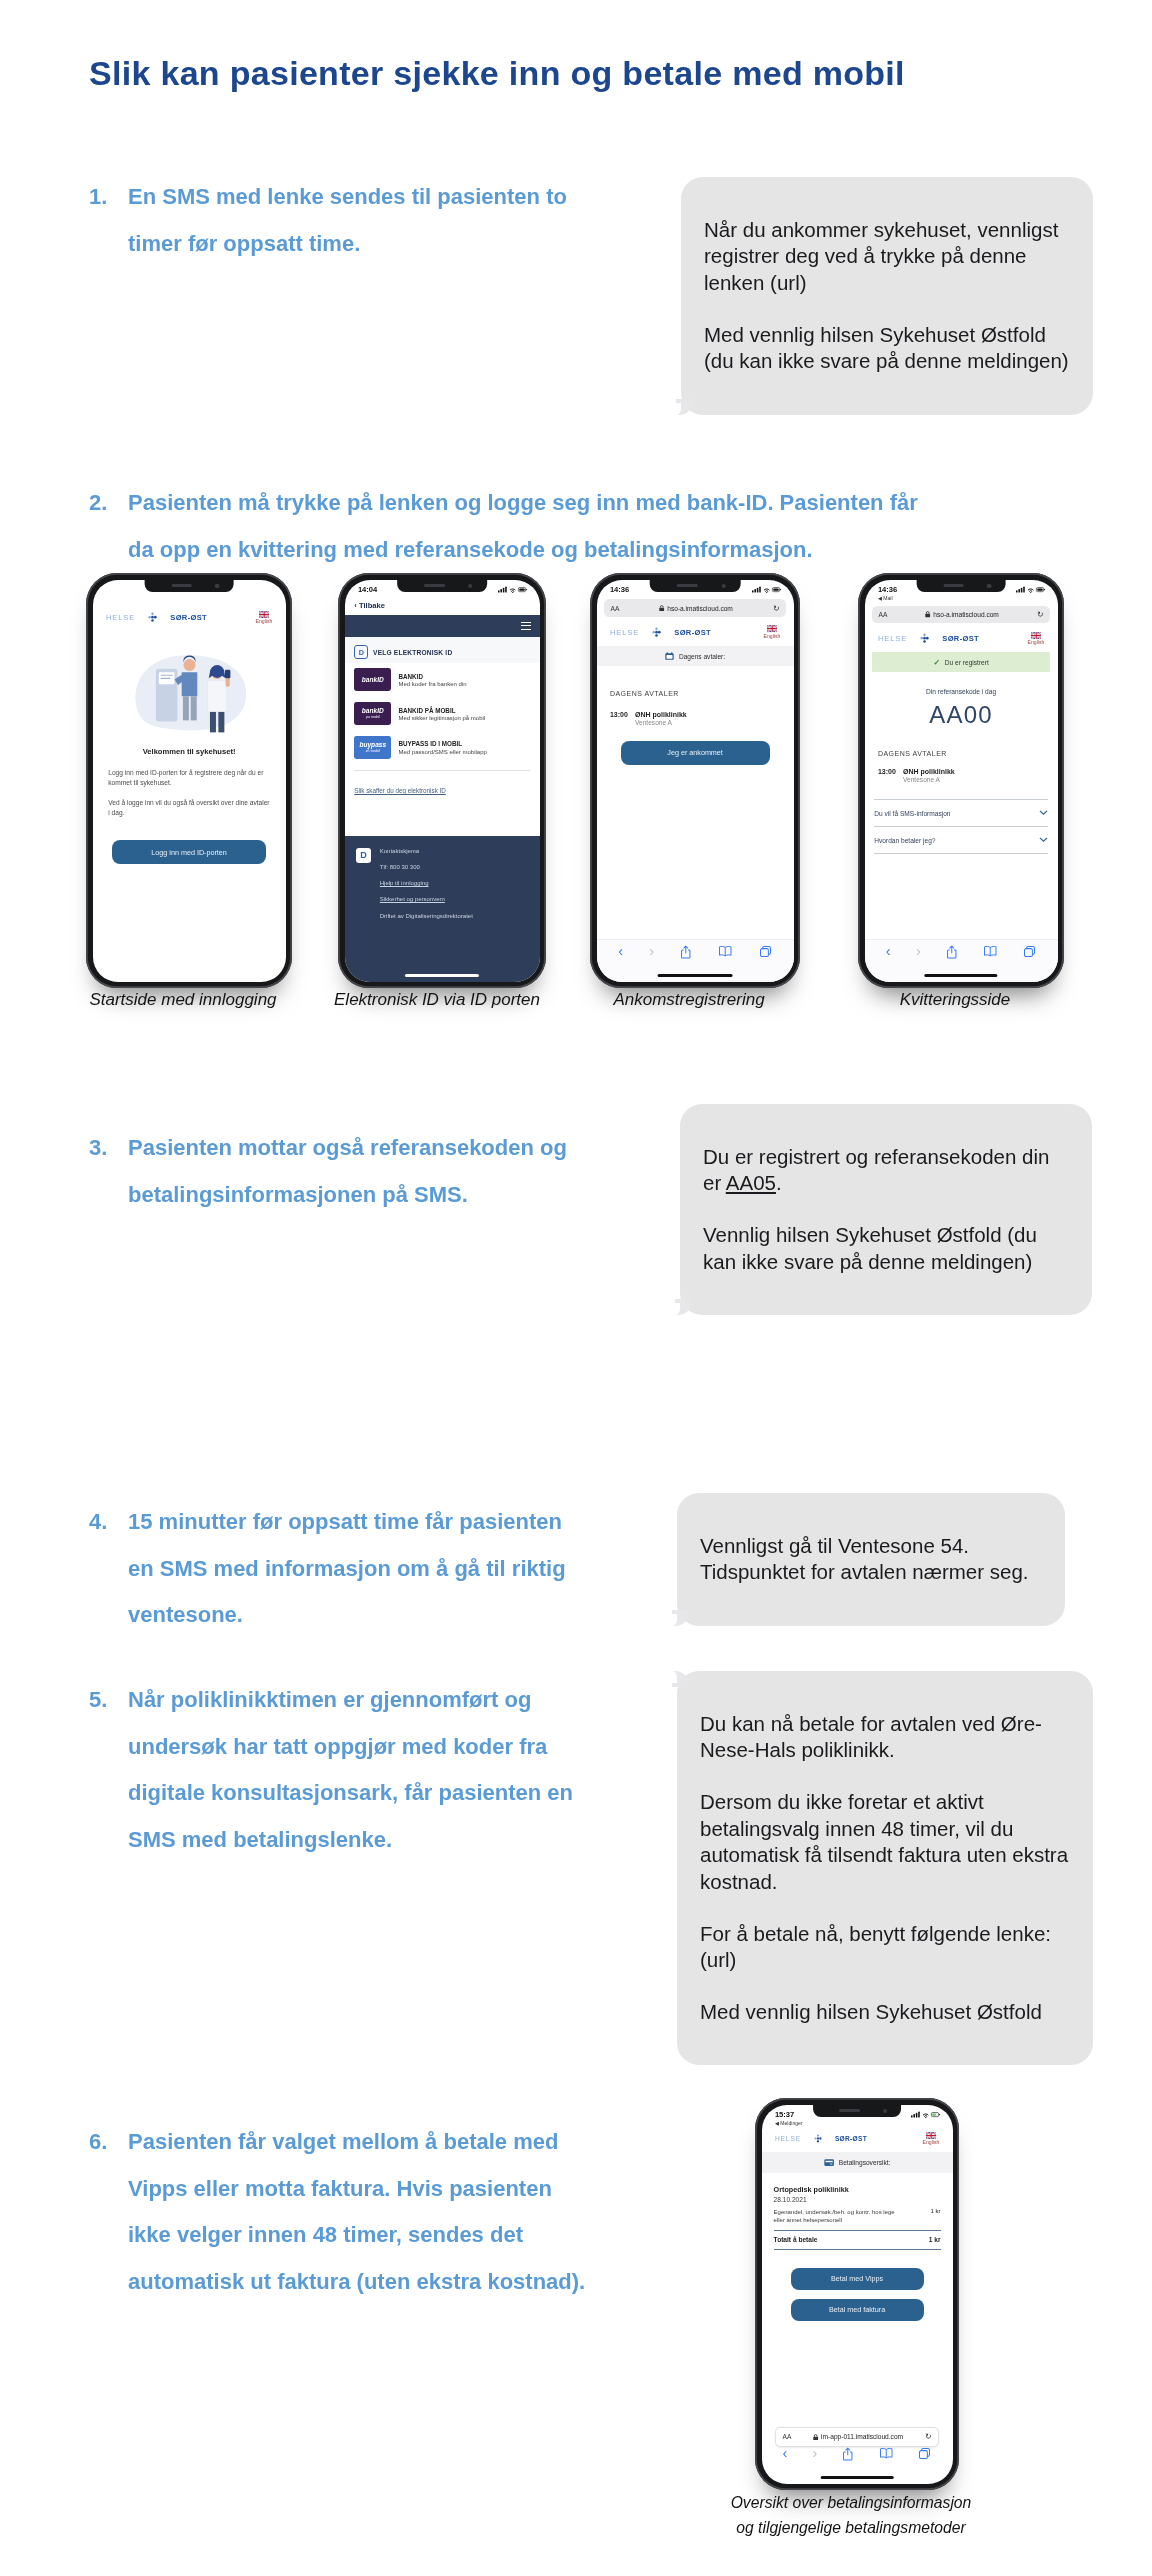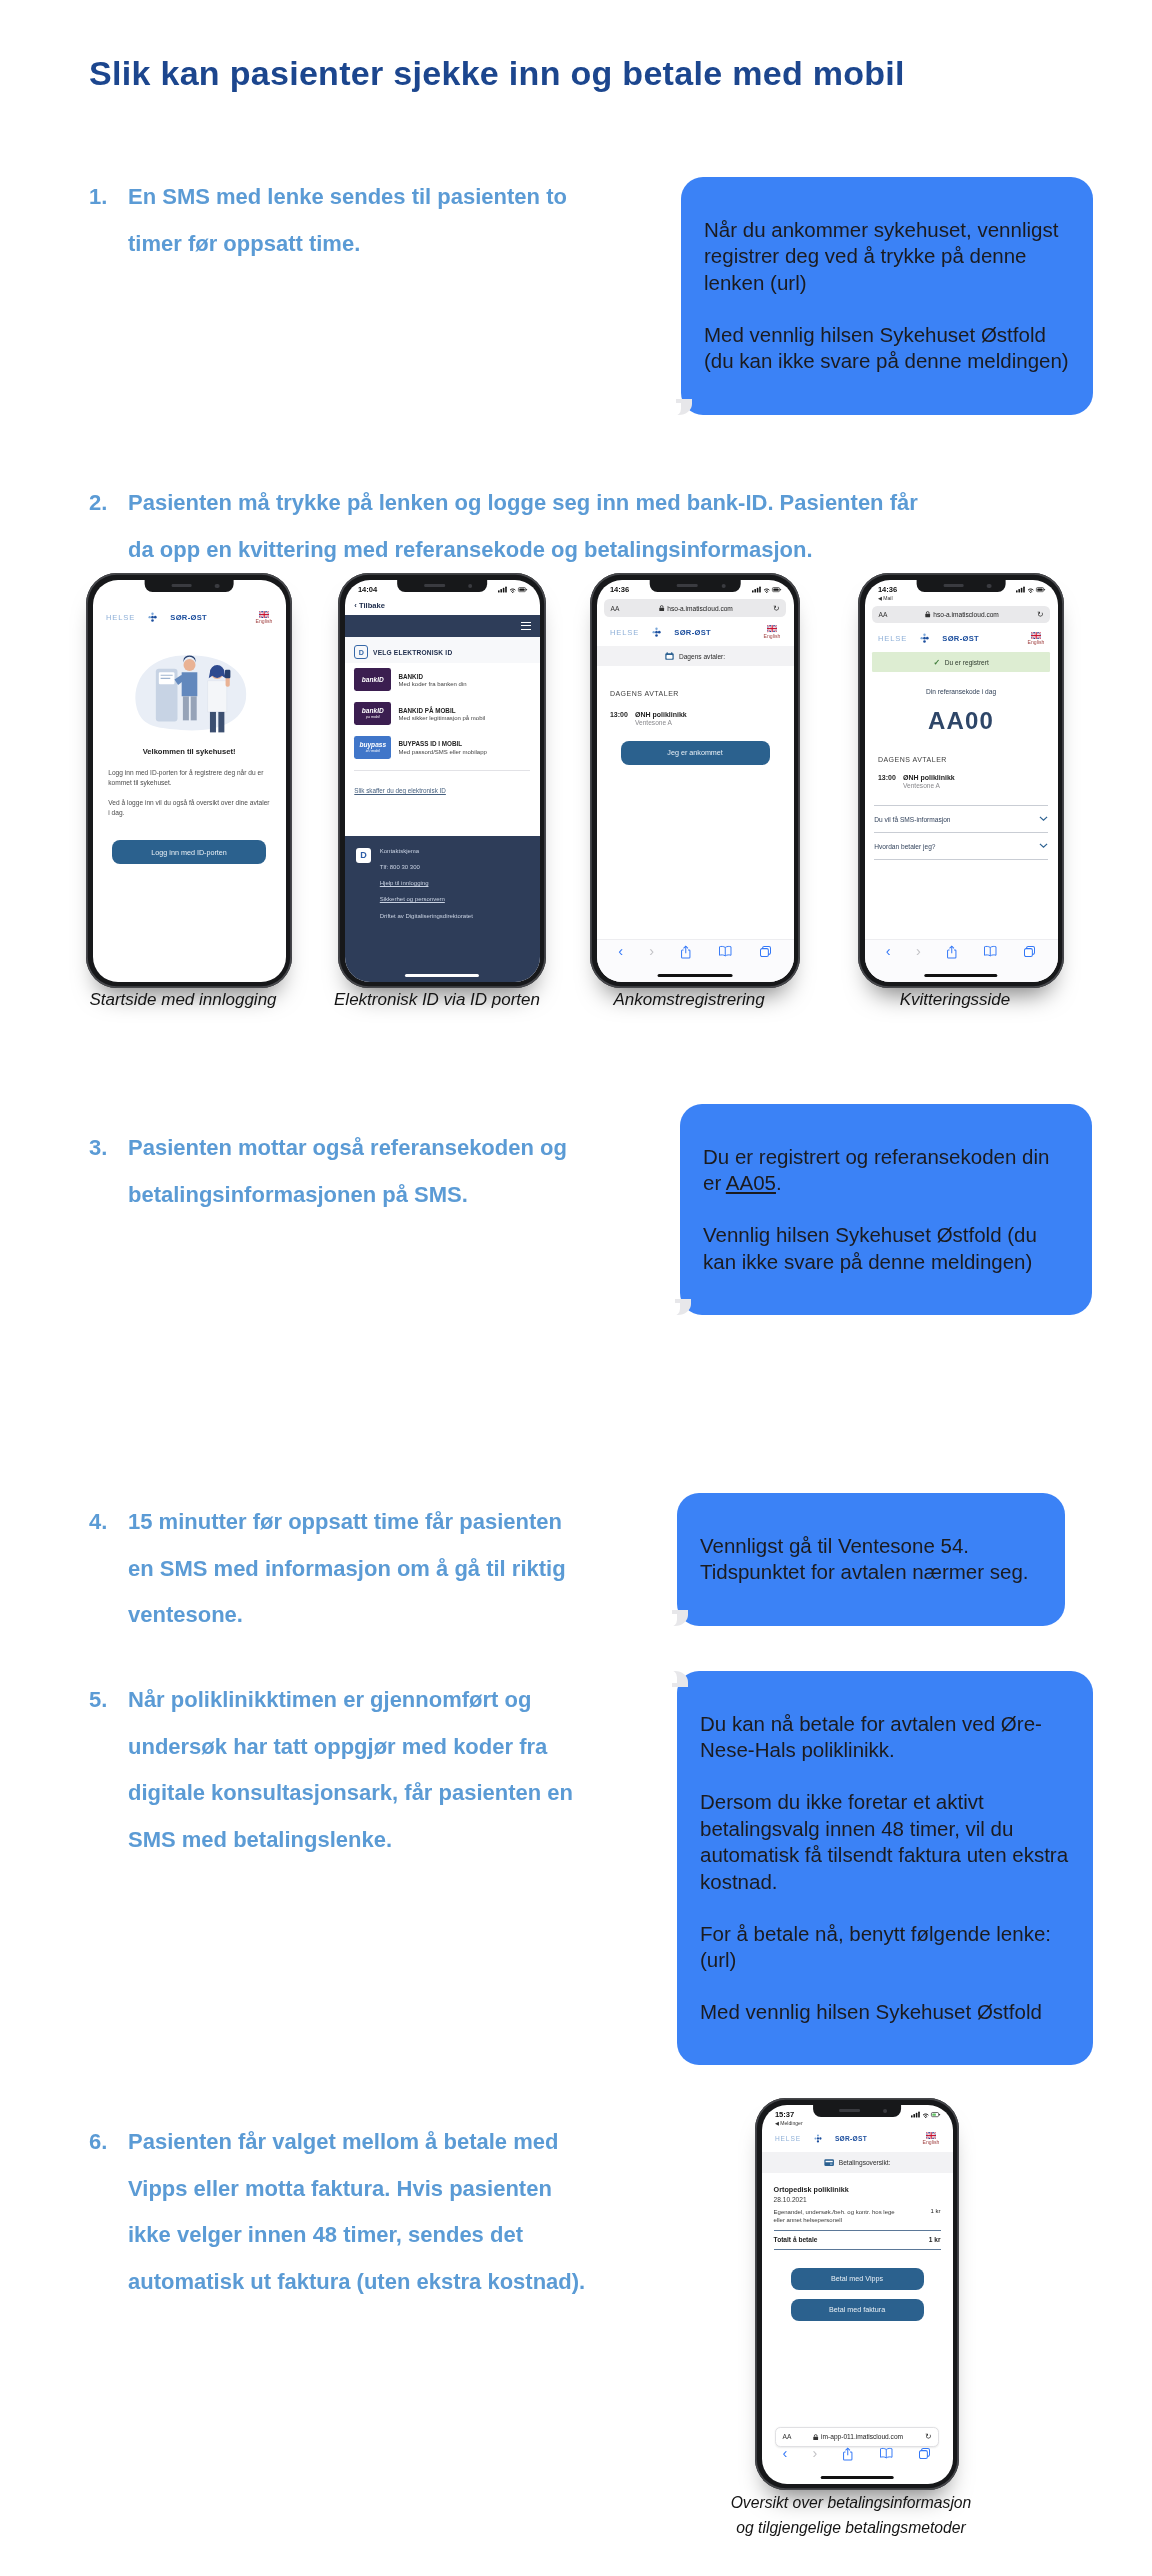--- a/index.html
+++ b/index.html
@@ -5,21 +5,21 @@
   html,body{margin:0;padding:0;}
   body{width:1153px;height:2576px;background:#ffffff;font-family:"Liberation Sans",sans-serif;}
   #page{position:relative;width:1153px;height:2576px;overflow:hidden;background:#fff;}
 
   
   .title{position:absolute;left:89px;top:31px;font-size:34px;font-weight:bold;color:#1c468e;letter-spacing:0.3px;}
   .step{position:absolute;display:flex;color:#5b9bd5;font-weight:bold;font-size:22px;line-height:2.12;}
   .step .num{width:39px;flex:none;}
 
   
-  .bubble{position:absolute;background:#3b82f6;border-radius:22px;padding:19.3px 23px;font-size:20.5px;line-height:1.3;color:#1b1b1f;}
+  .bubble{position:absolute;background:#e5e5e5;border-radius:22px;padding:19.3px 23px;font-size:20.5px;line-height:1.3;color:#1b1b1f;}
   .bubble p+p{margin-top:25px;}
   .bubble .code{text-decoration:underline;}
   .bubble.tail-bl::before{content:"";position:absolute;left:-4.8px;bottom:0;width:15.7px;height:15.7px;background:#e7e7ea;border-bottom-right-radius:13.3px 11px;}
   .bubble.tail-bl::after{content:"";position:absolute;left:-8.5px;bottom:-1.2px;width:8.5px;height:13.3px;background:#fff;border-bottom-right-radius:7.2px;}
   .bubble.tail-tl::before{content:"";position:absolute;left:-4.8px;top:0;width:15.7px;height:15.7px;background:#e7e7ea;border-top-right-radius:13.3px 11px;}
   .bubble.tail-tl::after{content:"";position:absolute;left:-8.5px;top:-1.2px;width:8.5px;height:13.3px;background:#fff;border-top-right-radius:7.2px;}
 
   
   .caption{position:absolute;transform:translateX(-50%);font-style:italic;font-size:17px;color:#141414;white-space:nowrap;}
   .caption.small{font-size:15.7px;}
@@ -75,21 +75,21 @@
   .p2-footer{position:absolute;left:0;right:0;bottom:0;height:134px;background:#2e3d59;color:#c9d2e2;padding:12px 0 0 11px;font-size:6px;}
   .p2-footer .frow{display:flex;gap:8.5px;}
   .dport-w{width:15.7px;height:15.7px;background:#fff;border-radius:3px;color:#2e5ea8;font-weight:bold;font-size:9px;display:flex;align-items:center;justify-content:center;flex:none;}
   .p2-footer .flines div{margin-bottom:10.3px;}
   .p2-footer .flines .u{text-decoration:underline;}
 
   
   .green-banner{margin:7.2px 7.9px 0;background:#ddedd2;border-radius:1.2px;height:20px;display:flex;align-items:center;justify-content:center;gap:4.8px;font-size:6.6px;color:#2f3b2f;}
   .check{color:#3f7d3a;font-weight:bold;font-size:7.9px;}
   .ref-label{text-align:center;font-size:6.6px;color:#2e3e55;margin-top:15.7px;}
-  .ref-code{text-align:center;font-size:24px;color:#2e4668;letter-spacing:1.2px;margin-top:12px;font-weight:bold;}
+  .ref-code{text-align:center;font-size:24px;color:#2e4668;letter-spacing:1.2px;margin-top:6px;font-weight:normal;}
   .acc{margin:0 9.7px;border-top:0.6px solid #c9cdd4;height:26px;display:flex;align-items:center;justify-content:space-between;font-size:6.6px;color:#33435c;}
   .acc.last{border-bottom:0.6px solid #c9cdd4;}
 
   
   .pay-line{display:flex;justify-content:space-between;align-items:flex-start;padding:0 12px;}
   .pay-desc{font-size:6px;color:#3a3a3a;line-height:1.35;width:76%;}
   .pay-amt{font-size:6px;color:#222;}
   .pay-div{margin:6px 12px 0;border-top:0.6px solid #5b7898;}
   .total-row{display:flex;justify-content:space-between;padding:4.8px 12px 0;font-size:6.6px;font-weight:bold;color:#1d1d1d;}
   .urlbar.bottom{position:absolute;left:6px;right:6px;bottom:37px;background:#fff;border:0.6px solid #e0e0e3;box-shadow:0 0.6px 1.8px rgba(0,0,0,.08);}

